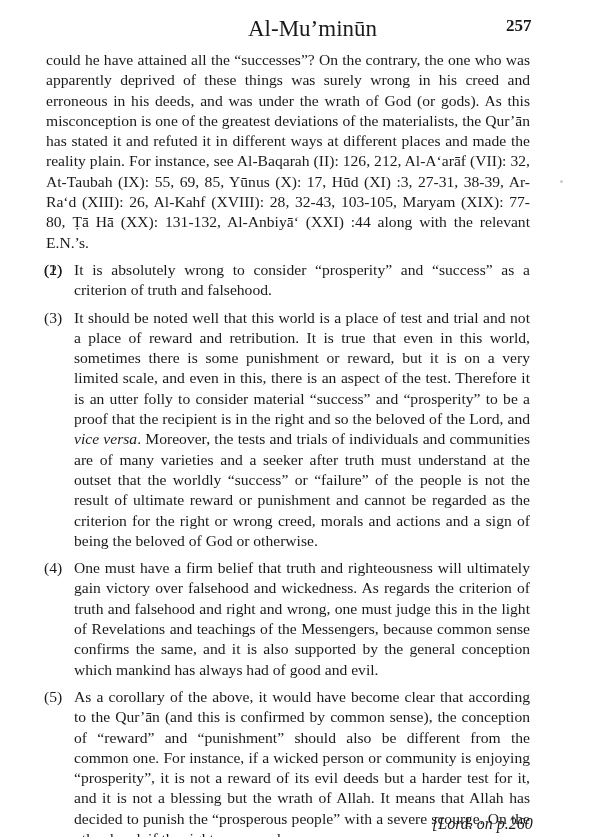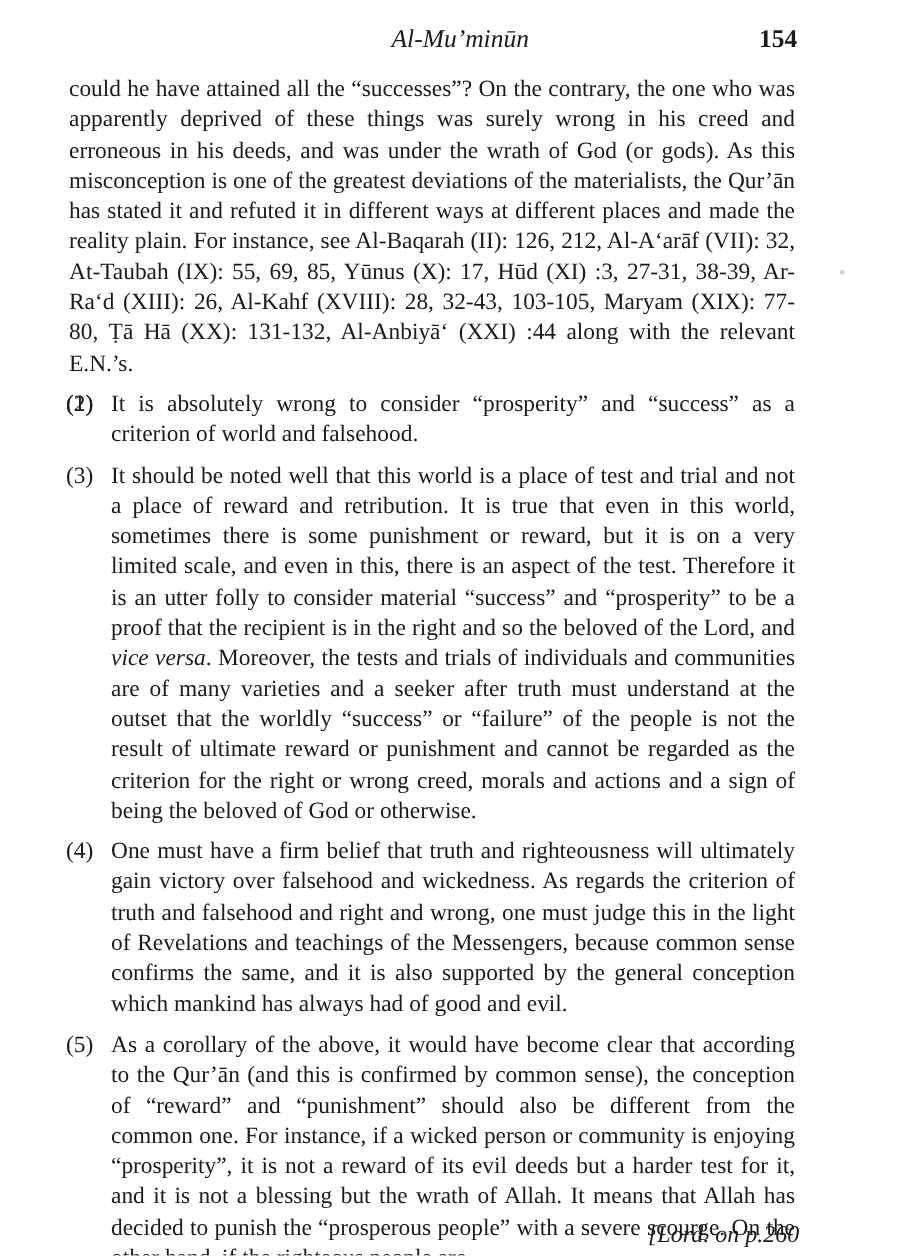--- a/index.html
+++ b/index.html
@@ -1,47 +1,47 @@
 <!DOCTYPE html>
 <html><head>
 <meta charset="utf-8">
 <style>
   html, body { margin: 0; padding: 0; background: #ffffff; }
   body { width: 600px; height: 837px; position: relative; overflow: hidden;
          font-family: "Liberation Serif", "DejaVu Serif", serif; color: #1a1a1a; }
   .header { position: absolute; top: 16px; left: 0; width: 600px; height: 24px; }
-  .header-title { position: absolute; left: 248px; top: 0; font-style: italic; font-size: 17px; margin-left: 13px; }
+  .header-title { position: absolute; left: 248px; top: 0; font-size: 23px; }
   .header-page { position: absolute; left: 506px; top: 0; font-weight: bold; font-size: 17px; }
   .content { position: absolute; top: 50px; left: 46px; width: 484px; font-size: 15.6px; line-height: 20.3px; text-align: justify; }
   .para { margin: 0; }
   .para.indent { text-indent: 49px; margin-top: 10px; }
   .list { margin: 6px 0 0 0; padding: 0; list-style: none; }
   .item { position: relative; padding-left: 28px; margin-bottom: 7px; }
   .item-num { position: absolute; left: -2px; top: 0; }
   .contd { position: absolute; top: 815px; left: 432px; font-style: italic; font-size: 16px; }
   .scan-noise { position: absolute; left: 560px; top: 180px; width: 3px; height: 3px; background: #ccc; border-radius: 50%; }
 </style>
 </head>
 <body>
 
 <div class="header">
   <span class="header-title">Al-Mu’minūn</span>
-  <span class="header-page">154</span>
+  <span class="header-page">257</span>
 </div>
 
 <div class="content">
   <p class="para">could he have attained all the “successes”? On the contrary, the one who was apparently deprived of these things was surely wrong in his creed and erroneous in his deeds, and was under the wrath of God (or gods). As this misconception is one of the greatest deviations of the materialists, the Qur’ān has stated it and refuted it in different ways at different places and made the reality plain. For instance, see Al-Baqarah (II): 126, 212, Al-A‘arāf (VII): 32, At-Taubah (IX): 55, 69, 85, Yūnus (X): 17, Hūd (XI) :3, 27-31, 38-39, Ar-Ra‘d (XIII): 26, Al-Kahf (XVIII): 28, 32-43, 103-105, Maryam (XIX): 77-80, Ṭā Hā (XX): 131-132, Al-Anbiyā‘ (XXI) :44 along with the relevant E.N.’s.</p>
 
   <ol class="list">
     <li class="item">
       <span class="item-num">(1)</span>
     </li>
     <li class="item">
       <span class="item-num">(2)</span>
-      <span>It is absolutely wrong to consider “prosperity” and “success” as a criterion of world and falsehood.</span>
+      <span>It is absolutely wrong to consider “prosperity” and “success” as a criterion of truth and falsehood.</span>
     </li>
     <li class="item">
       <span class="item-num">(3)</span>
       <span>It should be noted well that this world is a place of test and trial and not a place of reward and retribution. It is true that even in this world, sometimes there is some punishment or reward, but it is on a very limited scale, and even in this, there is an aspect of the test. Therefore it is an utter folly to consider material “success” and “prosperity” to be a proof that the recipient is in the right and so the beloved of the Lord, and </span><em>vice versa</em><span>. Moreover, the tests and trials of individuals and communities are of many varieties and a seeker after truth must understand at the outset that the worldly “success” or “failure” of the people is not the result of ultimate reward or punishment and cannot be regarded as the criterion for the right or wrong creed, morals and actions and a sign of being the beloved of God or otherwise.</span>
     </li>
     <li class="item">
       <span class="item-num">(4)</span>
       <span>One must have a firm belief that truth and righteousness will ultimately gain victory over falsehood and wickedness. As regards the criterion of truth and falsehood and right and wrong, one must judge this in the light of Revelations and teachings of the Messengers, because common sense confirms the same, and it is also supported by the general conception which mankind has always had of good and evil.</span>
     </li>
     <li class="item">

